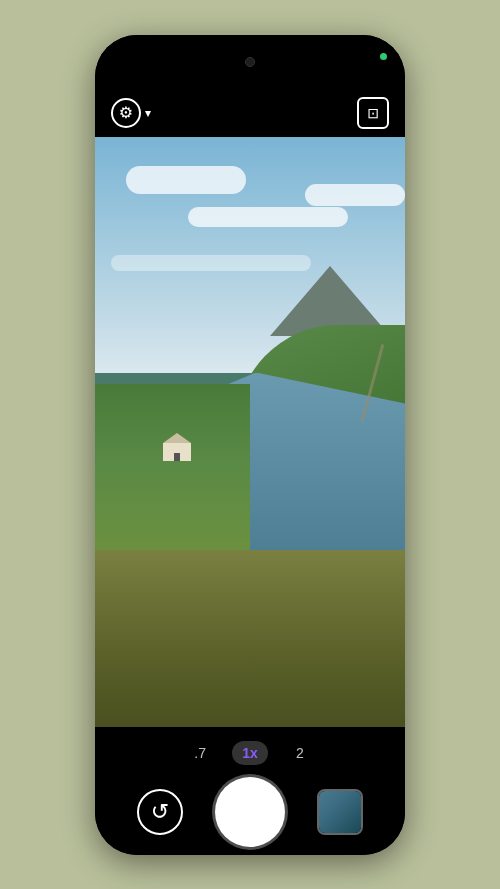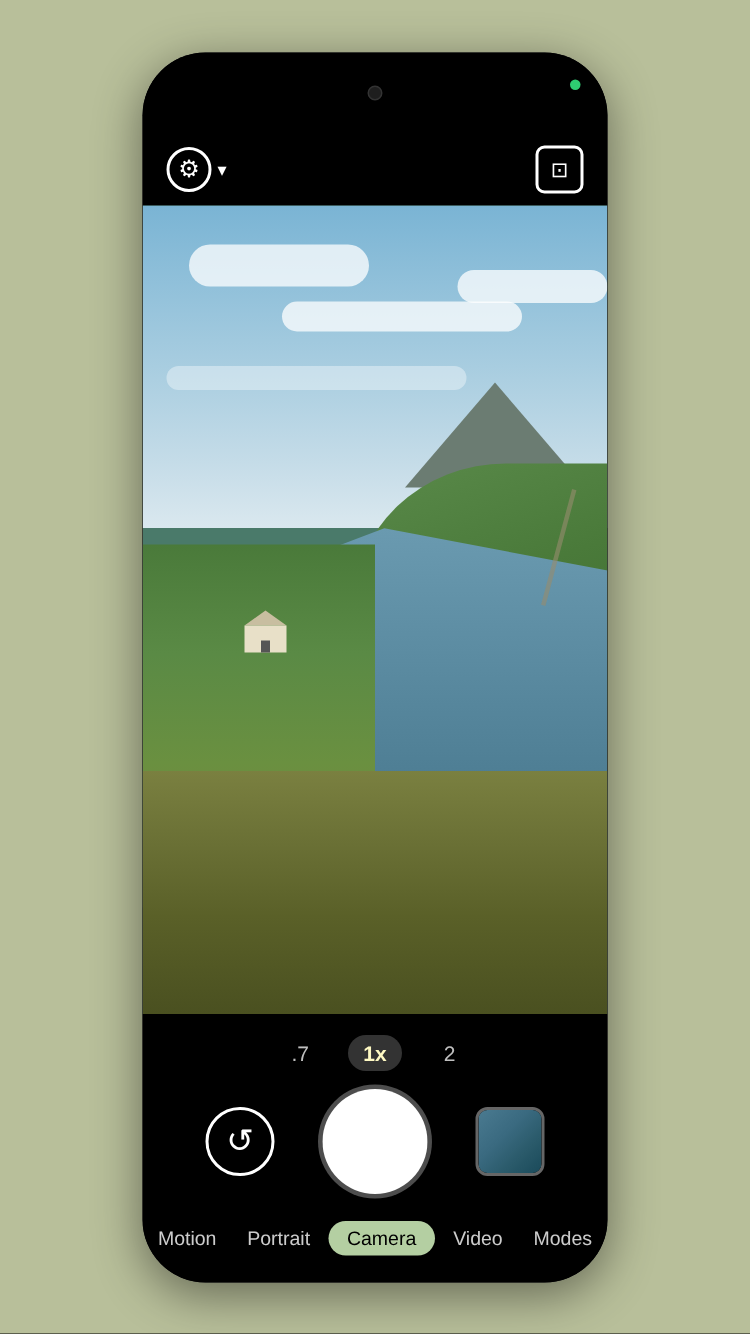--- a/index.html
+++ b/index.html
@@ -292,21 +292,21 @@
       cursor: pointer;
       opacity: 0.75;
       min-width: 28px;
       text-align: center;
     }
 
     .zoom-btn-active {
       background: rgba(255,255,255,0.2);
       border-radius: 20px;
       padding: 4px 10px;
-      color: #fef9c3;
+      color: #8b5cf6;
       font-size: 14px;
       font-weight: 600;
       opacity: 1;
     }
 
     
     .shutter-row {
       display: flex;
       align-items: center;
       justify-content: space-between;
@@ -436,23 +436,16 @@
       <div class="shutter-row">
         <div class="flip-btn">
           <span>↺</span>
         </div>
         <div class="shutter-btn"></div>
         <div class="gallery-thumb">
           <div class="gallery-thumb-inner"></div>
         </div>
       </div>
 
-      <div class="modes-row">
-        <span class="mode-item">Motion</span>
-        <span class="mode-item">Portrait</span>
-        <span class="mode-item-active">Camera</span>
-        <span class="mode-item">Video</span>
-        <span class="mode-item">Modes</span>
-      </div>
     </div>
 
   </div>
 </div>
 
 </body></html>

